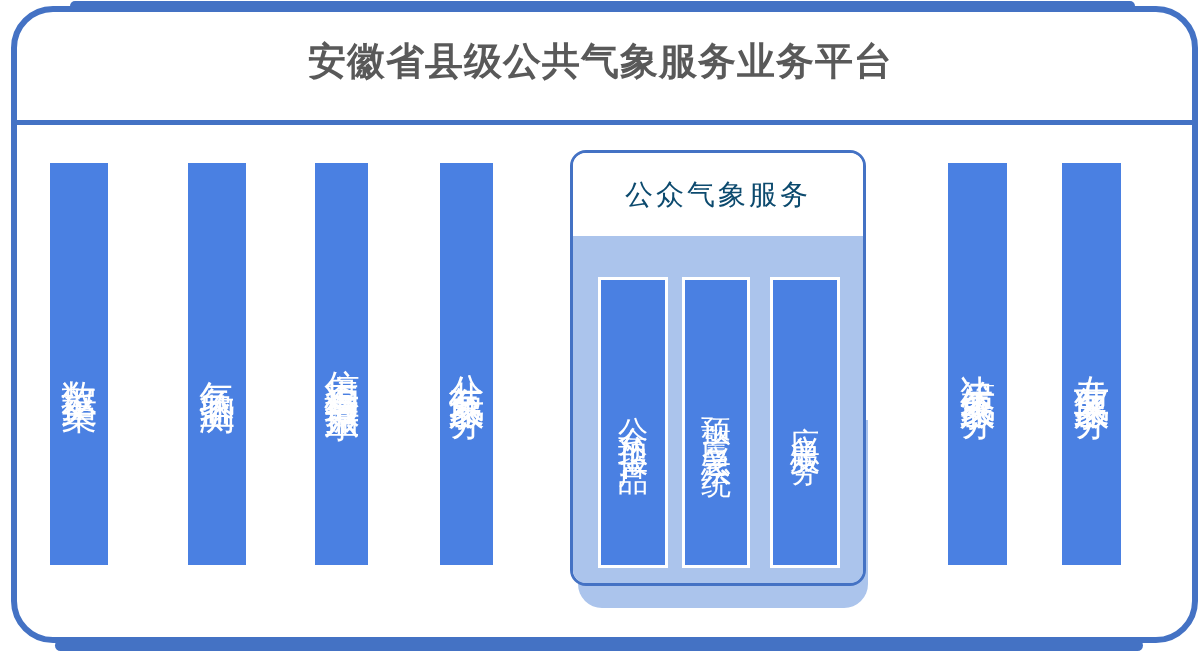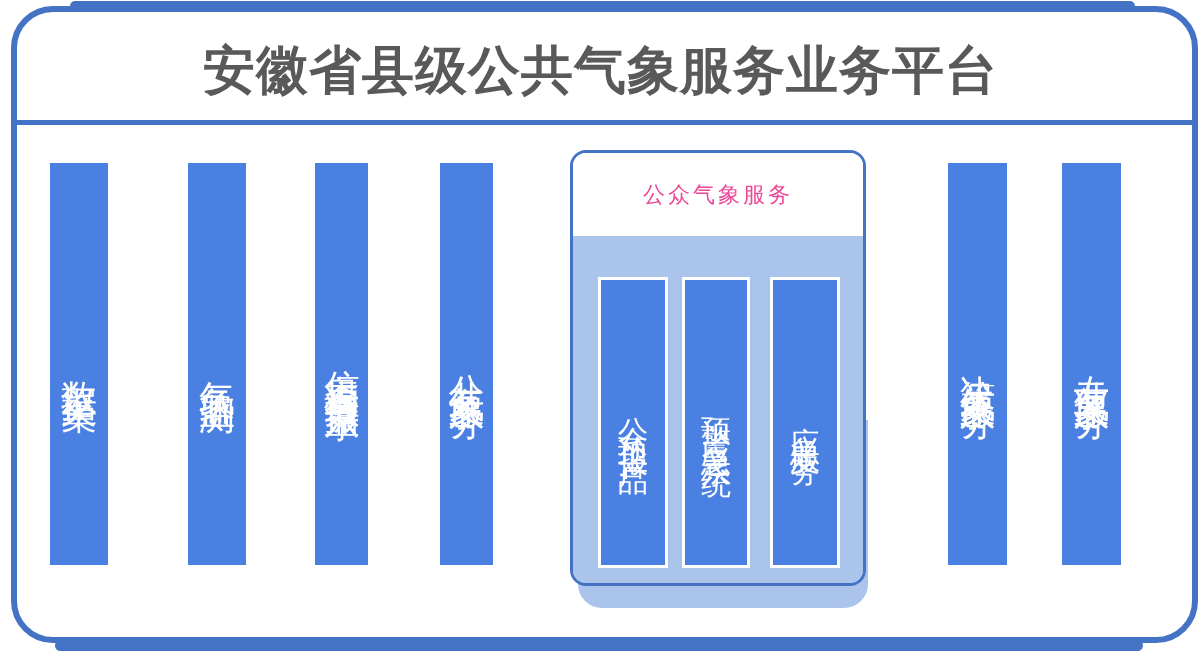--- a/index.html
+++ b/index.html
@@ -20,21 +20,21 @@
   .bottom-bar{
     position:absolute;left:55px;top:640px;width:1088px;height:11px;
     background:var(--frame);border-radius:6px;z-index:3;
   }
   .divider{
     position:absolute;left:11px;top:120px;width:1187px;height:5px;
     background:var(--frame);z-index:1;
   }
   .title{
     position:absolute;left:0;top:36px;width:100%;text-align:center;
-    font-size:52px;font-weight:bold;color:var(--title);letter-spacing:1px;
+    font-size:38px;font-weight:bold;color:var(--title);letter-spacing:1px;
     z-index:1;
   }
   .vbar{
     position:absolute;top:163px;height:402px;width:58px;background:var(--bar);
     display:flex;align-items:center;justify-content:center;z-index:1;
   }
   .col1{left:50px;}
   .col2{left:188px;}
   .col3{left:315px;width:53px;}
   .col4{left:440px;width:53px;}
@@ -54,21 +54,21 @@
     position:absolute;left:570px;top:150px;width:296px;height:436px;
     box-sizing:border-box;border:3px solid var(--frame);border-radius:16px;
     background:transparent;overflow:hidden;z-index:1;
   }
   .center-fill{
     position:absolute;left:0;top:83px;right:0;bottom:0;background:var(--light);
   }
   .center-header{
     position:absolute;left:0;top:0;width:100%;height:83px;
     display:flex;align-items:center;justify-content:center;
-    font-family:"DejaVu Serif",serif;font-size:22px;color:#ec4899;
+    font-family:"DejaVu Serif",serif;font-size:28px;color:#0c4a6e;
     letter-spacing:3px;background:#ffffff;
   }
   .inner-bar{
     position:absolute;top:124px;height:291px;width:70px;
     box-sizing:border-box;background:var(--bar);border:3px solid #ffffff;
     display:flex;align-items:center;justify-content:center;
   }
   .inner1{left:25px;}
   .inner2{left:109px;width:68px;}
   .inner3{left:197px;}

